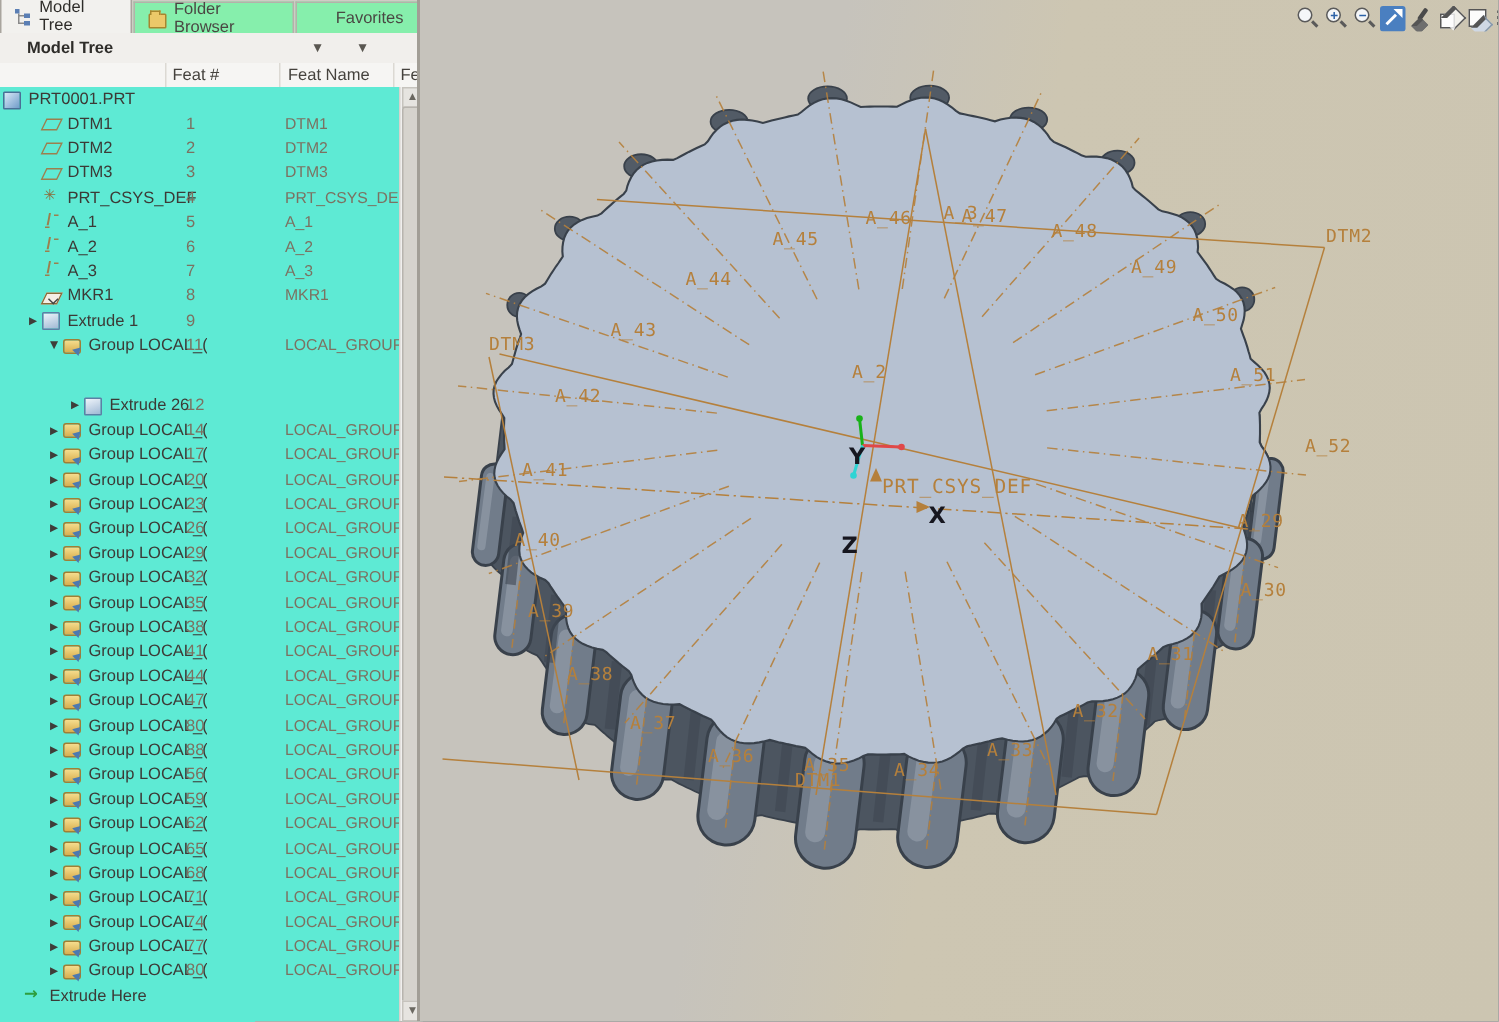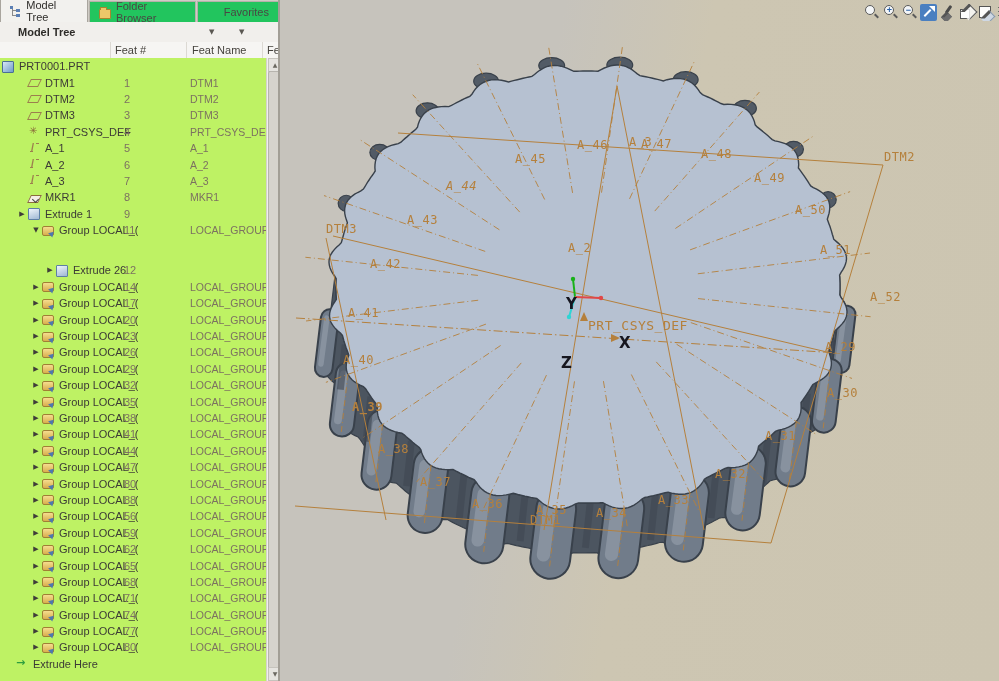--- a/index.html
+++ b/index.html
@@ -4,21 +4,21 @@
 <style>
   html,body{margin:0;padding:0;background:#888;}
   #window{position:relative;width:999px;height:681px;overflow:hidden;
     font-family:"Liberation Sans",sans-serif;font-size:11px;color:#3c3a36;
     background:#cfccc5;user-select:none;}
   
   #left-panel{position:absolute;left:0;top:0;width:280px;height:681px;background:#f2f1ee;}
   #tab-bar{position:absolute;left:0;top:0;width:280px;height:22px;background:#cfccc5;
     border-bottom:1px solid #b3afa8;display:flex;align-items:flex-end;}
   .tab{height:20px;display:flex;align-items:center;gap:5px;padding:0 9px;
-    background:#22c55e;border:1px solid #b5b1aa;border-bottom:none;margin-right:1px;color:#4a4743;}
+    background:#86efac;border:1px solid #b5b1aa;border-bottom:none;margin-right:1px;color:#4a4743;}
   .tab.active{background:#f2f1ee;height:22px;border-color:#a9a59e;position:relative;z-index:2;color:#2e2c29;}
   .tabicon{width:12px;height:12px;display:inline-block;position:relative;}
   .ti-model-tree{background:
      linear-gradient(#5b7fb4 0 0) 0 1px/3px 3px no-repeat,
      linear-gradient(#5b7fb4 0 0) 6px 4px/4px 3px no-repeat,
      linear-gradient(#5b7fb4 0 0) 6px 9px/4px 3px no-repeat,
      linear-gradient(#8a8a8a 0 0) 2px 4px/1px 7px no-repeat,
      linear-gradient(#8a8a8a 0 0) 2px 5px/4px 1px no-repeat,
      linear-gradient(#8a8a8a 0 0) 2px 10px/4px 1px no-repeat;}
   .ti-folder-browser{background:#ecc869;border:1px solid #a8862e;border-radius:1px;width:11px;height:8px;margin-top:3px;}
@@ -28,21 +28,21 @@
     border-bottom:1px solid #dedbd5;display:flex;align-items:center;}
   #panel-title{font-weight:bold;margin-left:18px;color:#2e2c29;}
   #panel-tools{margin-left:auto;margin-right:14px;display:flex;align-items:center;gap:3px;}
   .ptool{width:16px;height:15px;position:relative;display:inline-block;}
   .pcaret{font-family:"DejaVu Sans",sans-serif;font-size:7px;color:#5a5751;width:8px;}
   #column-header{position:absolute;left:0;top:42px;width:280px;height:16px;background:#f6f5f3;
     border-bottom:1px solid #d8d5cf;}
   .colcell{position:absolute;top:2px;color:#45423d;}
   .colsep{position:absolute;top:0;width:1px;height:16px;background:#ddDAD4;background:#dcd9d3;}
   
-  #tree-area{position:absolute;left:0;top:58px;width:266px;height:623px;background:#bef264;overflow:hidden;}
+  #tree-area{position:absolute;left:0;top:58px;width:266px;height:623px;background:#5eead4;overflow:hidden;}
   .trow{position:relative;height:16.4px;display:flex;align-items:center;white-space:nowrap;}
   .tarrow{width:12px;display:inline-block;font-family:"DejaVu Sans",sans-serif;font-size:7px;color:#3f3d39;text-align:center;flex:0 0 12px;}
   .arr-collapsed::before{content:"▶";}
   .arr-expanded::before{content:"▼";}
   .tic{width:13px;height:13px;flex:0 0 13px;margin-right:4px;position:relative;display:inline-block;}
   .tlabel{overflow:hidden;max-width:104px;}
   .tnum{position:absolute;left:124px;color:#7c7161;}
   .tname{position:absolute;left:190px;color:#7c7161;font-size:10.5px;max-width:76px;overflow:hidden;}
   .ic-part::before{content:"";position:absolute;left:0;top:1px;width:10px;height:10px;border:1px solid #4a6f96;border-radius:1px;background:linear-gradient(135deg,#d9e8f7,#6f9cc9);}
   .ic-plane::before{content:"";position:absolute;left:1px;top:3px;width:9px;height:6px;border:1px solid #9c7f4e;transform:skewX(-26deg);}
@@ -502,42 +502,42 @@
         <circle cx="601" cy="298" r="2.2" fill="#e04848"></circle>
         <line x1="575" y1="297" x2="569" y2="317" stroke="#2fd4d4" stroke-width="2"></line>
         <circle cx="569" cy="317" r="2.2" fill="#2fd4d4"></circle>
       </svg>
     <div id="vlabels">
         <span class="vlabel datum" style="left: 46px; top: 232px;">DTM3</span>
         <span class="vlabel axis" style="left: 127px; top: 223px;">A_43</span>
         <span class="vlabel axis" style="left: 90px; top: 267px;">A_42</span>
         <span class="vlabel axis" style="left: 68px; top: 316px;">A_41</span>
         <span class="vlabel axis" style="left: 63px; top: 363px;">A_40</span>
-        <span class="vlabel axis" style="left: 72px; top: 410px; font-weight: bold;">A_39</span>
+        <span class="vlabel axis" style="left: 72px; top: 410px;">A_39</span>
         <span class="vlabel axis" style="left: 98px; top: 452px;">A_38</span>
         <span class="vlabel axis" style="left: 140px; top: 485px;">A_37</span>
         <span class="vlabel axis" style="left: 192px; top: 507px;">A_36</span>
         <span class="vlabel axis" style="left: 256px; top: 513px;">A_35</span>
         <span class="vlabel datum" style="left: 250px; top: 523px;">DTM1</span>
         <span class="vlabel axis" style="left: 316px; top: 516px;">A_34</span>
         <span class="vlabel axis" style="left: 378px; top: 503px;">A_33</span>
         <span class="vlabel axis" style="left: 435px; top: 477px;">A_32</span>
         <span class="vlabel axis" style="left: 485px; top: 439px;">A_31</span>
         <span class="vlabel axis" style="left: 523px; top: 396px; margin-left: 24px;">A_30</span>
         <span class="vlabel axis" style="left: 545px; top: 350px;">A_29</span>
         <span class="vlabel axis" style="left: 550px; top: 300px; margin-left: 40px;">A_52</span>
         <span class="vlabel axis" style="left: 540px; top: 253px;">A_51</span>
         <span class="vlabel axis" style="left: 515px; top: 213px;">A_50</span>
         <span class="vlabel axis" style="left: 474px; top: 181px;">A_49</span>
         <span class="vlabel axis" style="left: 421px; top: 157px;">A_48</span>
         <span class="vlabel axis" style="left: 349px; top: 145px;">A_3</span>
         <span class="vlabel axis" style="left: 361px; top: 147px;">A_47</span>
         <span class="vlabel axis" style="left: 297px; top: 148px;">A_46</span>
         <span class="vlabel axis" style="left: 235px; top: 162px;">A_45</span>
-        <span class="vlabel axis" style="left: 166px; top: 189px; font-style: italic;">A_44</span>
+        <span class="vlabel axis" style="left: 177px; top: 189px;">A_44</span>
         <span class="vlabel axis" style="left: 288px; top: 251px;">A_2</span>
         <span class="vlabel datum" style="left: 604px; top: 160px;">DTM2</span>
         <span class="vlabel csys" style="left: 308px; top: 328px;">PRT_CSYS_DEF</span>
         <span class="vlabel triad" style="left: 339px; top: 347px;">X</span>
         <span class="vlabel triad" style="left: 286px; top: 308px;">Y</span>
         <span class="vlabel triad" style="left: 281px; top: 367px;">Z</span>
       </div>
     <div id="gtoolbar">
         <span class="vicon vi-zoom-box"></span>
         <span class="vicon vi-zoom-in">

